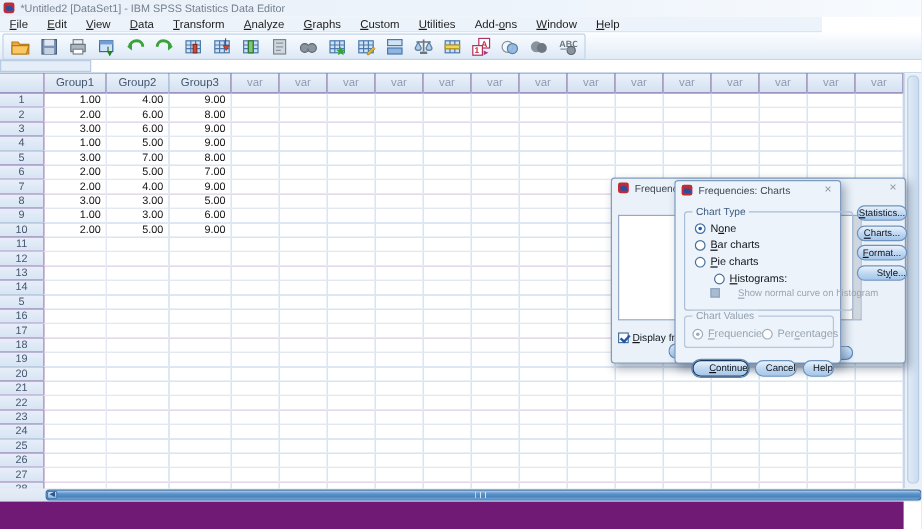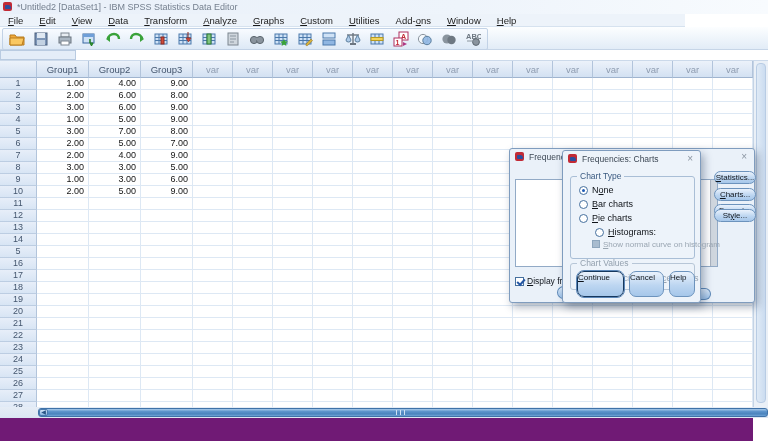--- a/index.html
+++ b/index.html
@@ -110,38 +110,38 @@
   .fb-chk-label{font-size:8.5px;color:#10151c;margin-left:3px;white-space:nowrap;}
   .frag{position:absolute;background:linear-gradient(#dcebfb,#9ec3ea);border:1px solid #5d89b8;box-sizing:border-box;}
   .frag-l{left:47px;top:137px;width:16px;height:13px;border-radius:7px 0 0 7px;border-right:none;}
   .frag-r{left:189px;top:139px;width:12px;height:12px;border-radius:0 6px 6px 0;border-left:none;}
 
   
   .dlg-front{left:562px;top:150px;width:139px;height:153px;z-index:20;background:#edf3fa;}
   .gbox{position:absolute;border:1px solid #a9bed6;border-radius:3px;box-sizing:border-box;}
   .gbox-label{position:absolute;top:-5px;left:6px;background:#edf3fa;padding:0 3px;
     font-size:8.5px;color:#3a5a80;line-height:9px;white-space:nowrap;}
-  .gbox1{left:7px;top:25px;width:125px;height:83px;}
+  .gbox1{left:7px;top:25px;width:141px;height:83px;}
   .gbox2{left:7px;top:112px;width:125px;height:27px;border-color:#b7c6d7;}
   .gbox2 .gbox-label{color:#93a0ae;}
   .radio-row{position:absolute;display:flex;align-items:center;}
   .radio{width:9px;height:9px;border-radius:50%;background:#fff;border:1px solid #46709e;
     box-sizing:border-box;position:relative;flex:0 0 9px;}
   .radio.sel::after{content:"";position:absolute;left:2px;top:2px;width:3px;height:3px;
     border-radius:50%;background:#1f5bb5;}
   .radio.dis{border-color:#9cacbd;}
   .radio.dis.sel::after{background:#9cacbd;}
   .radio-label{font-size:9px;color:#0f1318;margin-left:4px;white-space:nowrap;}
   .radio-label.dis{color:#98a4b1;}
-  .dis-chk{position:absolute;left:21px;top:63px;display:flex;align-items:flex-start;}
+  .dis-chk{position:absolute;left:21px;top:63px;display:flex;align-items:flex-start;gap:12px;}
   .chk-dis{width:8px;height:8px;background:#a9bccf;border:1px solid #8ea6bd;box-sizing:border-box;flex:0 0 8px;}
   .dis-chk-label{font-size:8px;color:#9aa6b2;margin-left:3px;white-space:nowrap;}
-  .fr-btn{position:absolute;top:120px;height:26px;border-radius:7px;box-sizing:border-box;
+  .fr-btn{position:absolute;top:149px;height:14px;border-radius:7px;box-sizing:border-box;
     background:linear-gradient(#eaf2fc,#bdd6f1 55%,#a6c7ea);border:1px solid #6c93bd;
-    font-size:8px;color:#0d1218;text-align:left;line-height:12px;}
+    font-size:8px;color:#0d1218;text-align:right;line-height:12px;}
   .fr-btn.default{border:1px solid #16385e;outline:1px solid #5c87b8;}
 </style>
 </head>
 <body>
 
 <div class="screen">
 
   <div class="titlebar">
     <span class="app-icon">
         <span class="r"></span>
@@ -956,21 +956,21 @@
       <span class="dlg-title-text">Frequencies</span>
       <span class="dlg-close">×</span>
     </div>
     <div class="fb-list">
       <div class="fb-list-scroll"></div>
     </div>
     <div id="fbbtns">
         <div class="side-btn" style="top: 22px;"><u>S</u>tatistics...</div>
         <div class="side-btn" style="top: 39px;"><u>C</u>harts...</div>
         <div class="side-btn" style="top: 55px;"><u>F</u>ormat...</div>
-        <div class="side-btn" style="top: 60px;">St<u>y</u>le...</div>
+        <div class="side-btn" style="top: 72px; text-align: right;">St<u>y</u>le...</div>
       </div>
     <div class="fb-chk">
       <span class="chk-on"></span>
       <span class="fb-chk-label"><u>D</u>isplay freq</span>
     </div>
     <div class="frag frag-l"></div>
     <div class="frag frag-r"></div>
   </div>
 
   <div class="dlg dlg-front">

